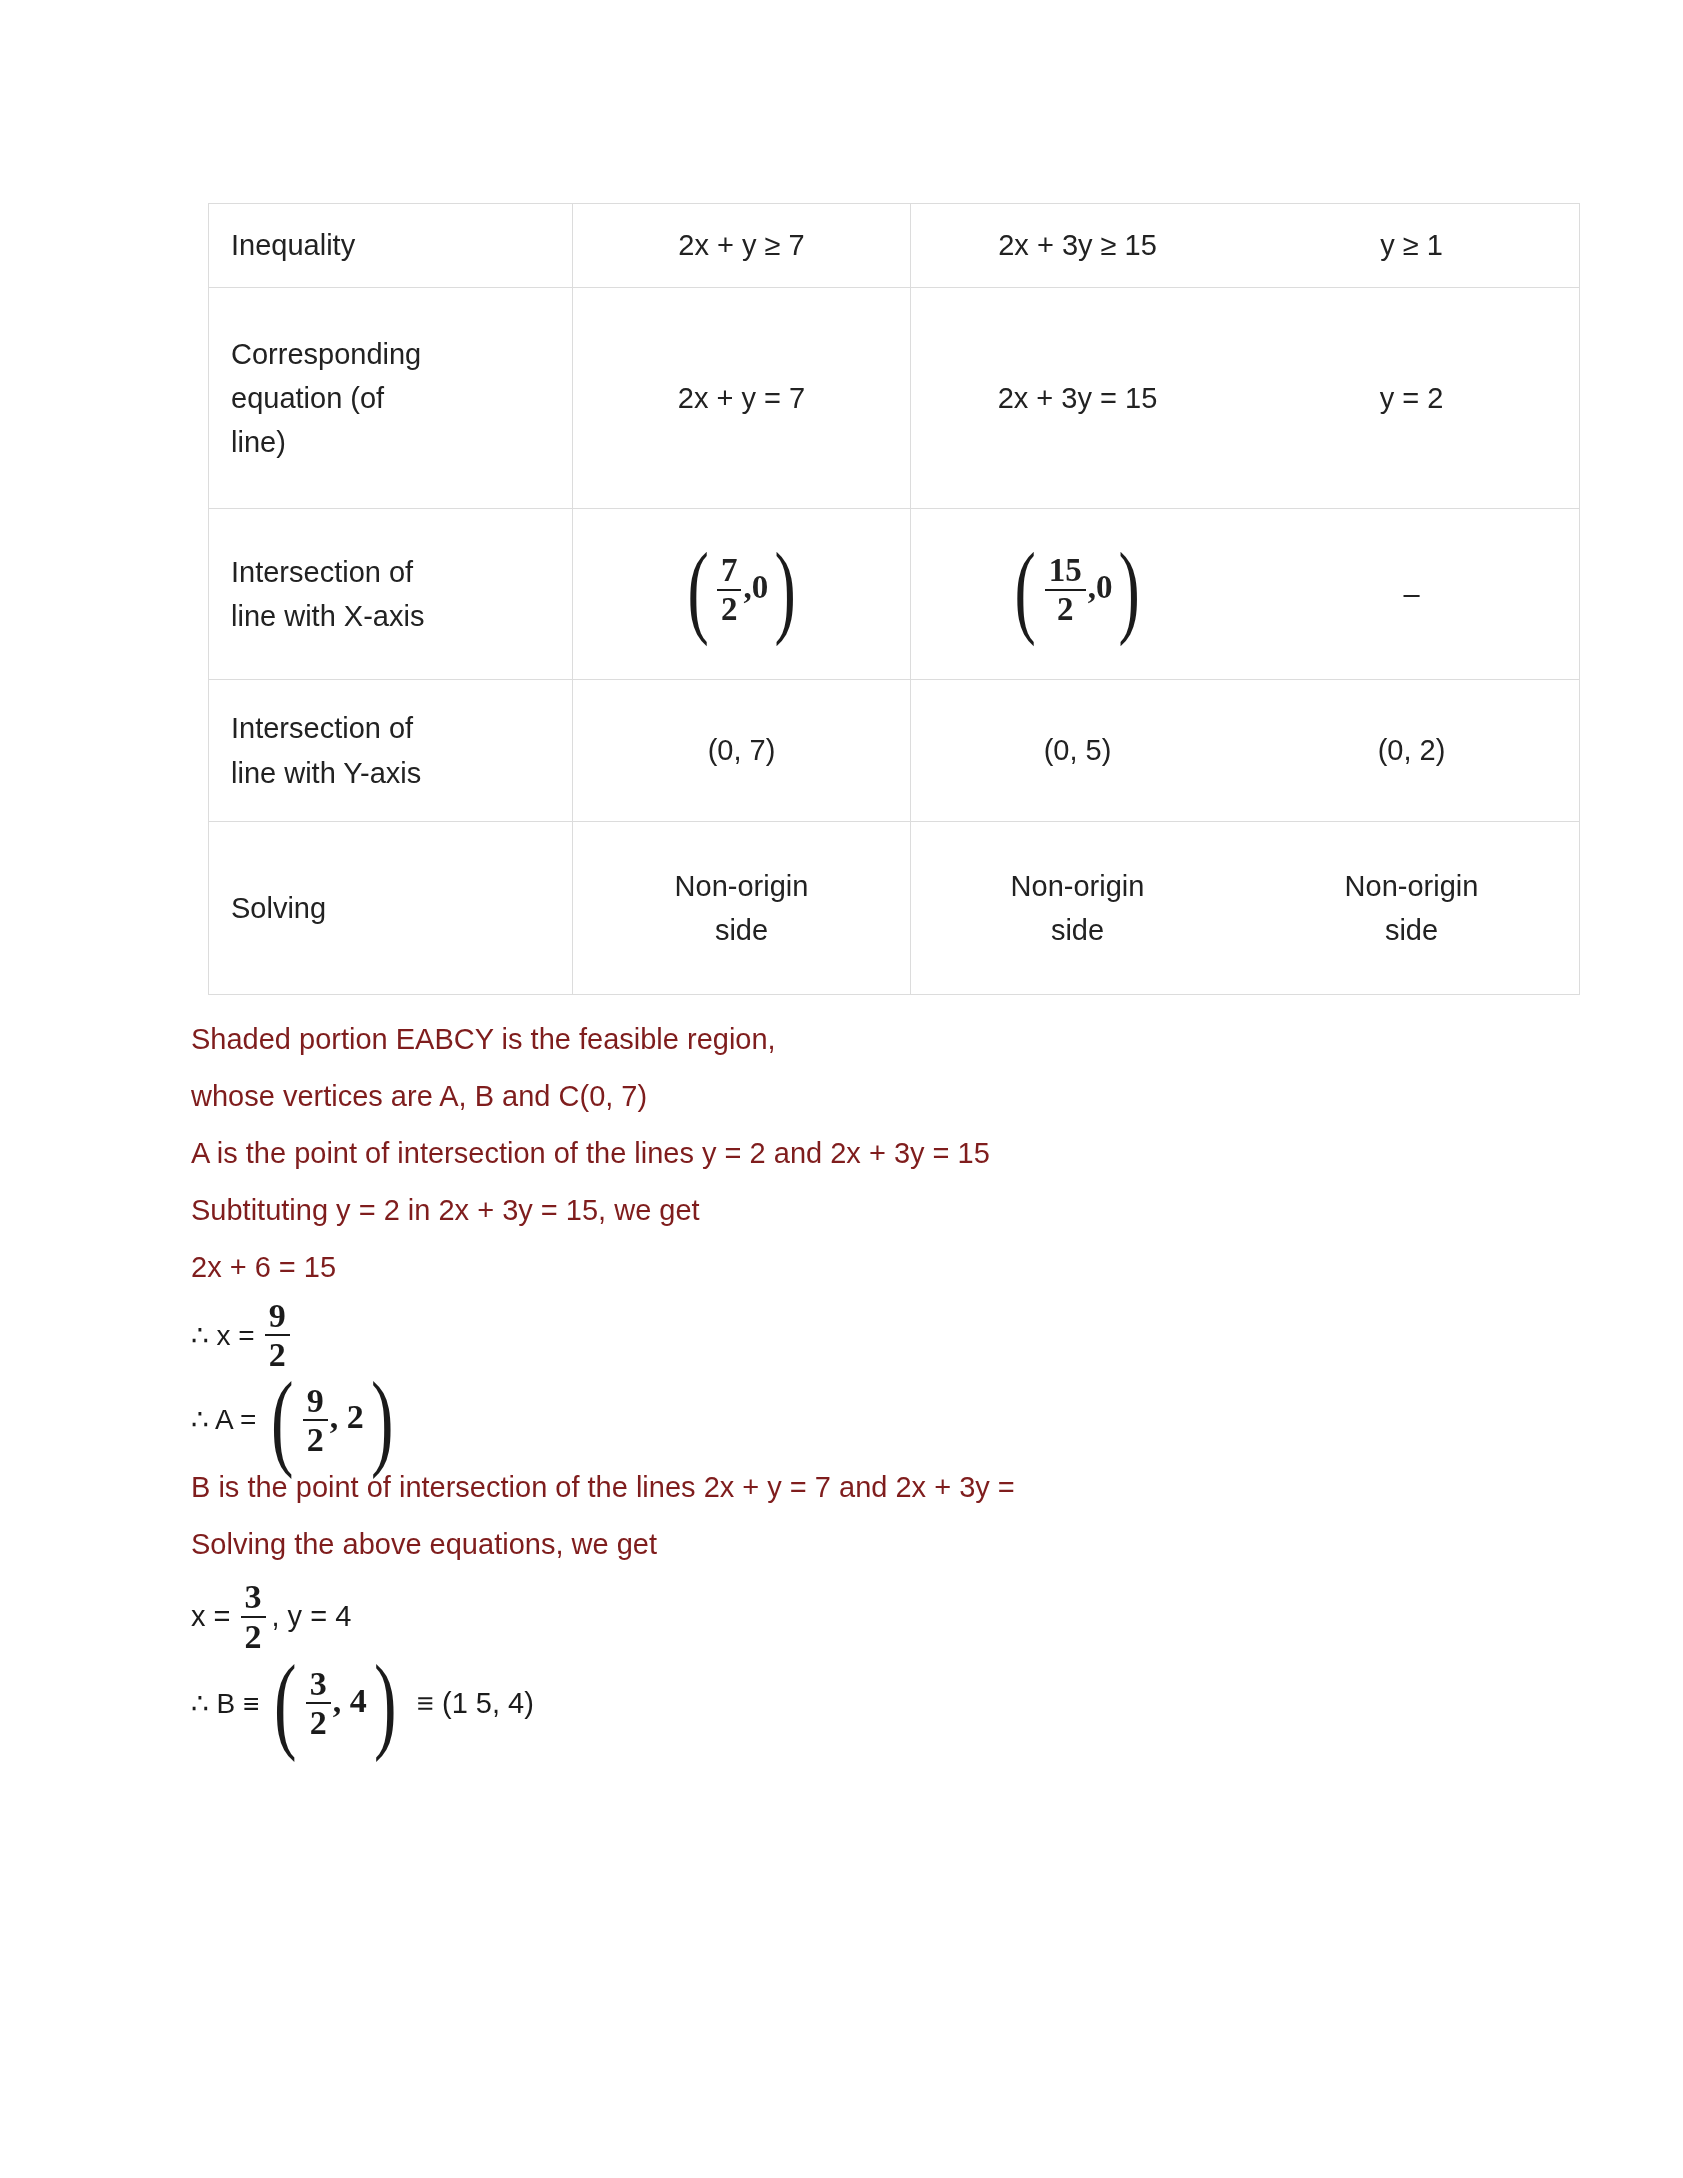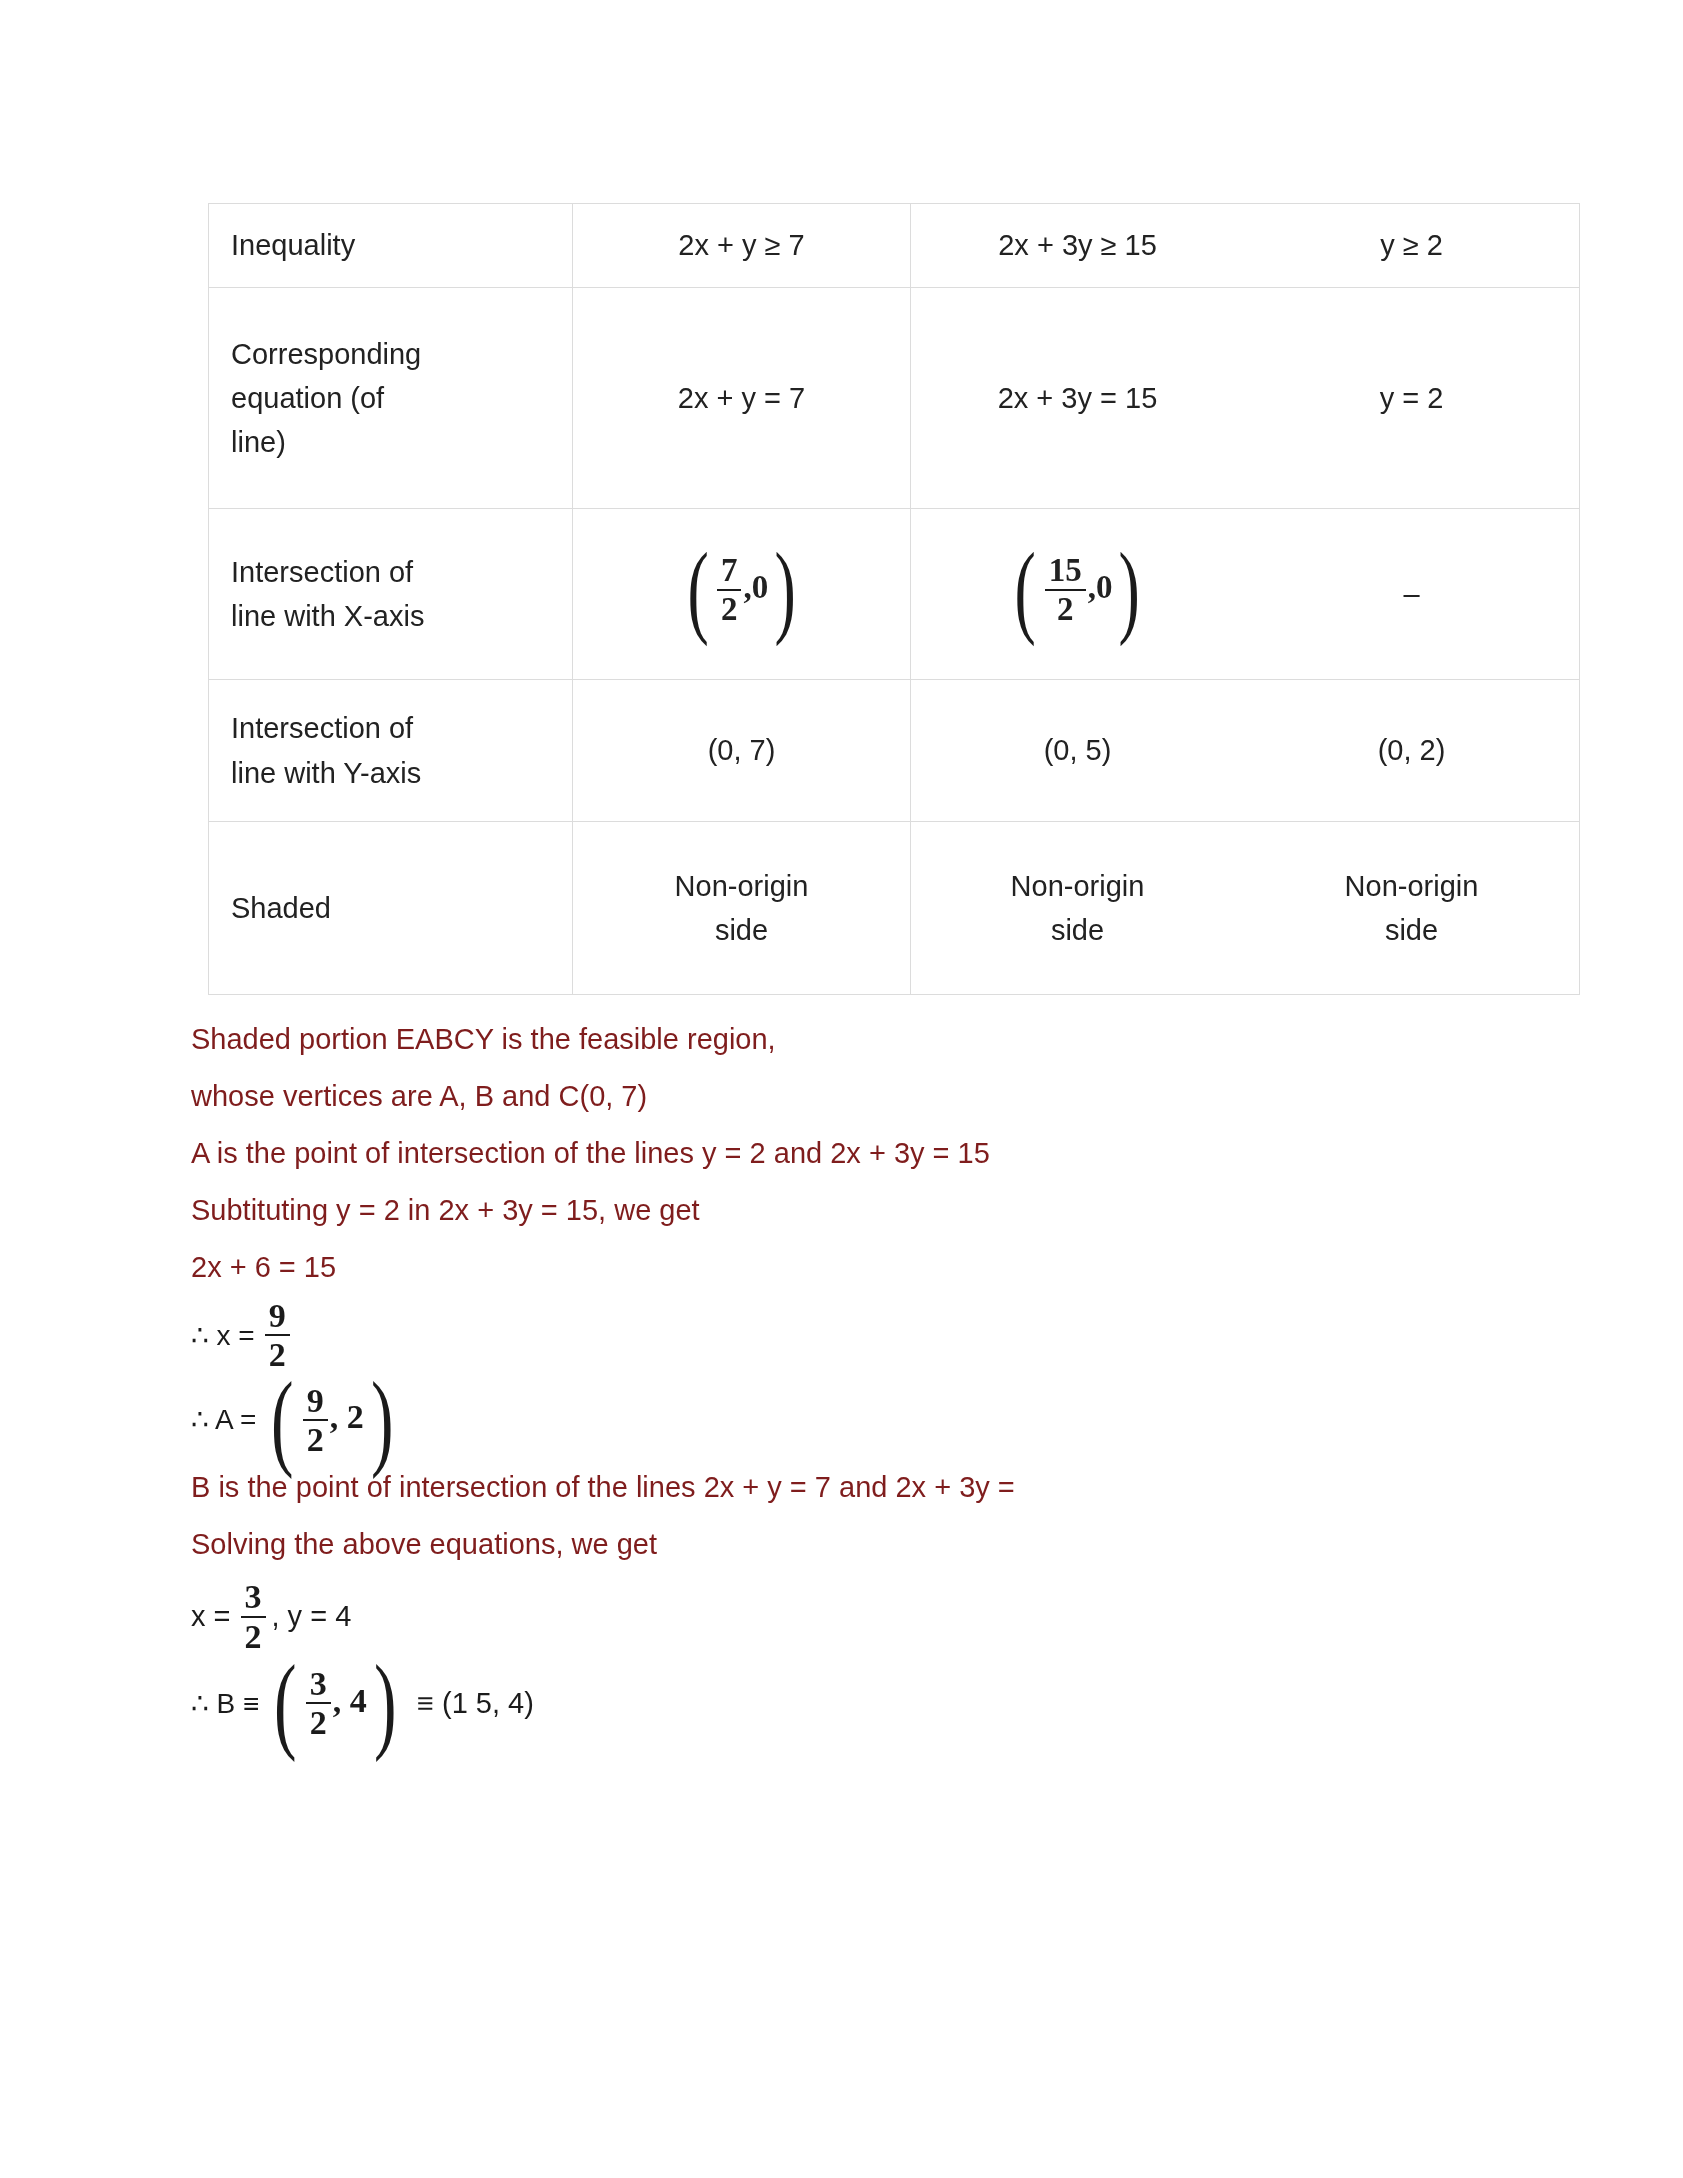--- a/index.html
+++ b/index.html
@@ -147,21 +147,21 @@
 <div class="page">
 
   <div class="table-wrap">
     <table class="ineq-table">
       <tbody>
 
         <tr class="r-ineq">
           <td class="label-cell">Inequality</td>
           <td class="v1">2x + y ≥ 7</td>
           <td class="v2 nodiv-right">2x + 3y ≥ 15</td>
-          <td class="v3">y ≥ 2</td>
+          <td class="v3">y ≥ 1</td>
         </tr>
 
         <tr class="r-corr">
           <td class="label-cell twoline">
             <div>Corresponding</div>
             <div>equation (of</div>
             <div>line)</div>
           </td>
           <td class="v1">2x + y = 7</td>
           <td class="v2 nodiv-right">2x + 3y = 15</td>
@@ -202,21 +202,21 @@
           <td class="label-cell twoline">
             <div>Intersection of</div>
             <div>line with Y-axis</div>
           </td>
           <td class="v1">(0, 7)</td>
           <td class="v2 nodiv-right">(0, 5)</td>
           <td class="v3">(0, 2)</td>
         </tr>
 
         <tr class="r-region">
-          <td class="label-cell">Shaded</td>
+          <td class="label-cell">Solving</td>
           <td class="v1 twoline">
             <div>Non-origin</div>
             <div>side</div>
           </td>
           <td class="v2 nodiv-right twoline">
             <div>Non-origin</div>
             <div>side</div>
           </td>
           <td class="v3 twoline">
             <div>Non-origin</div>

